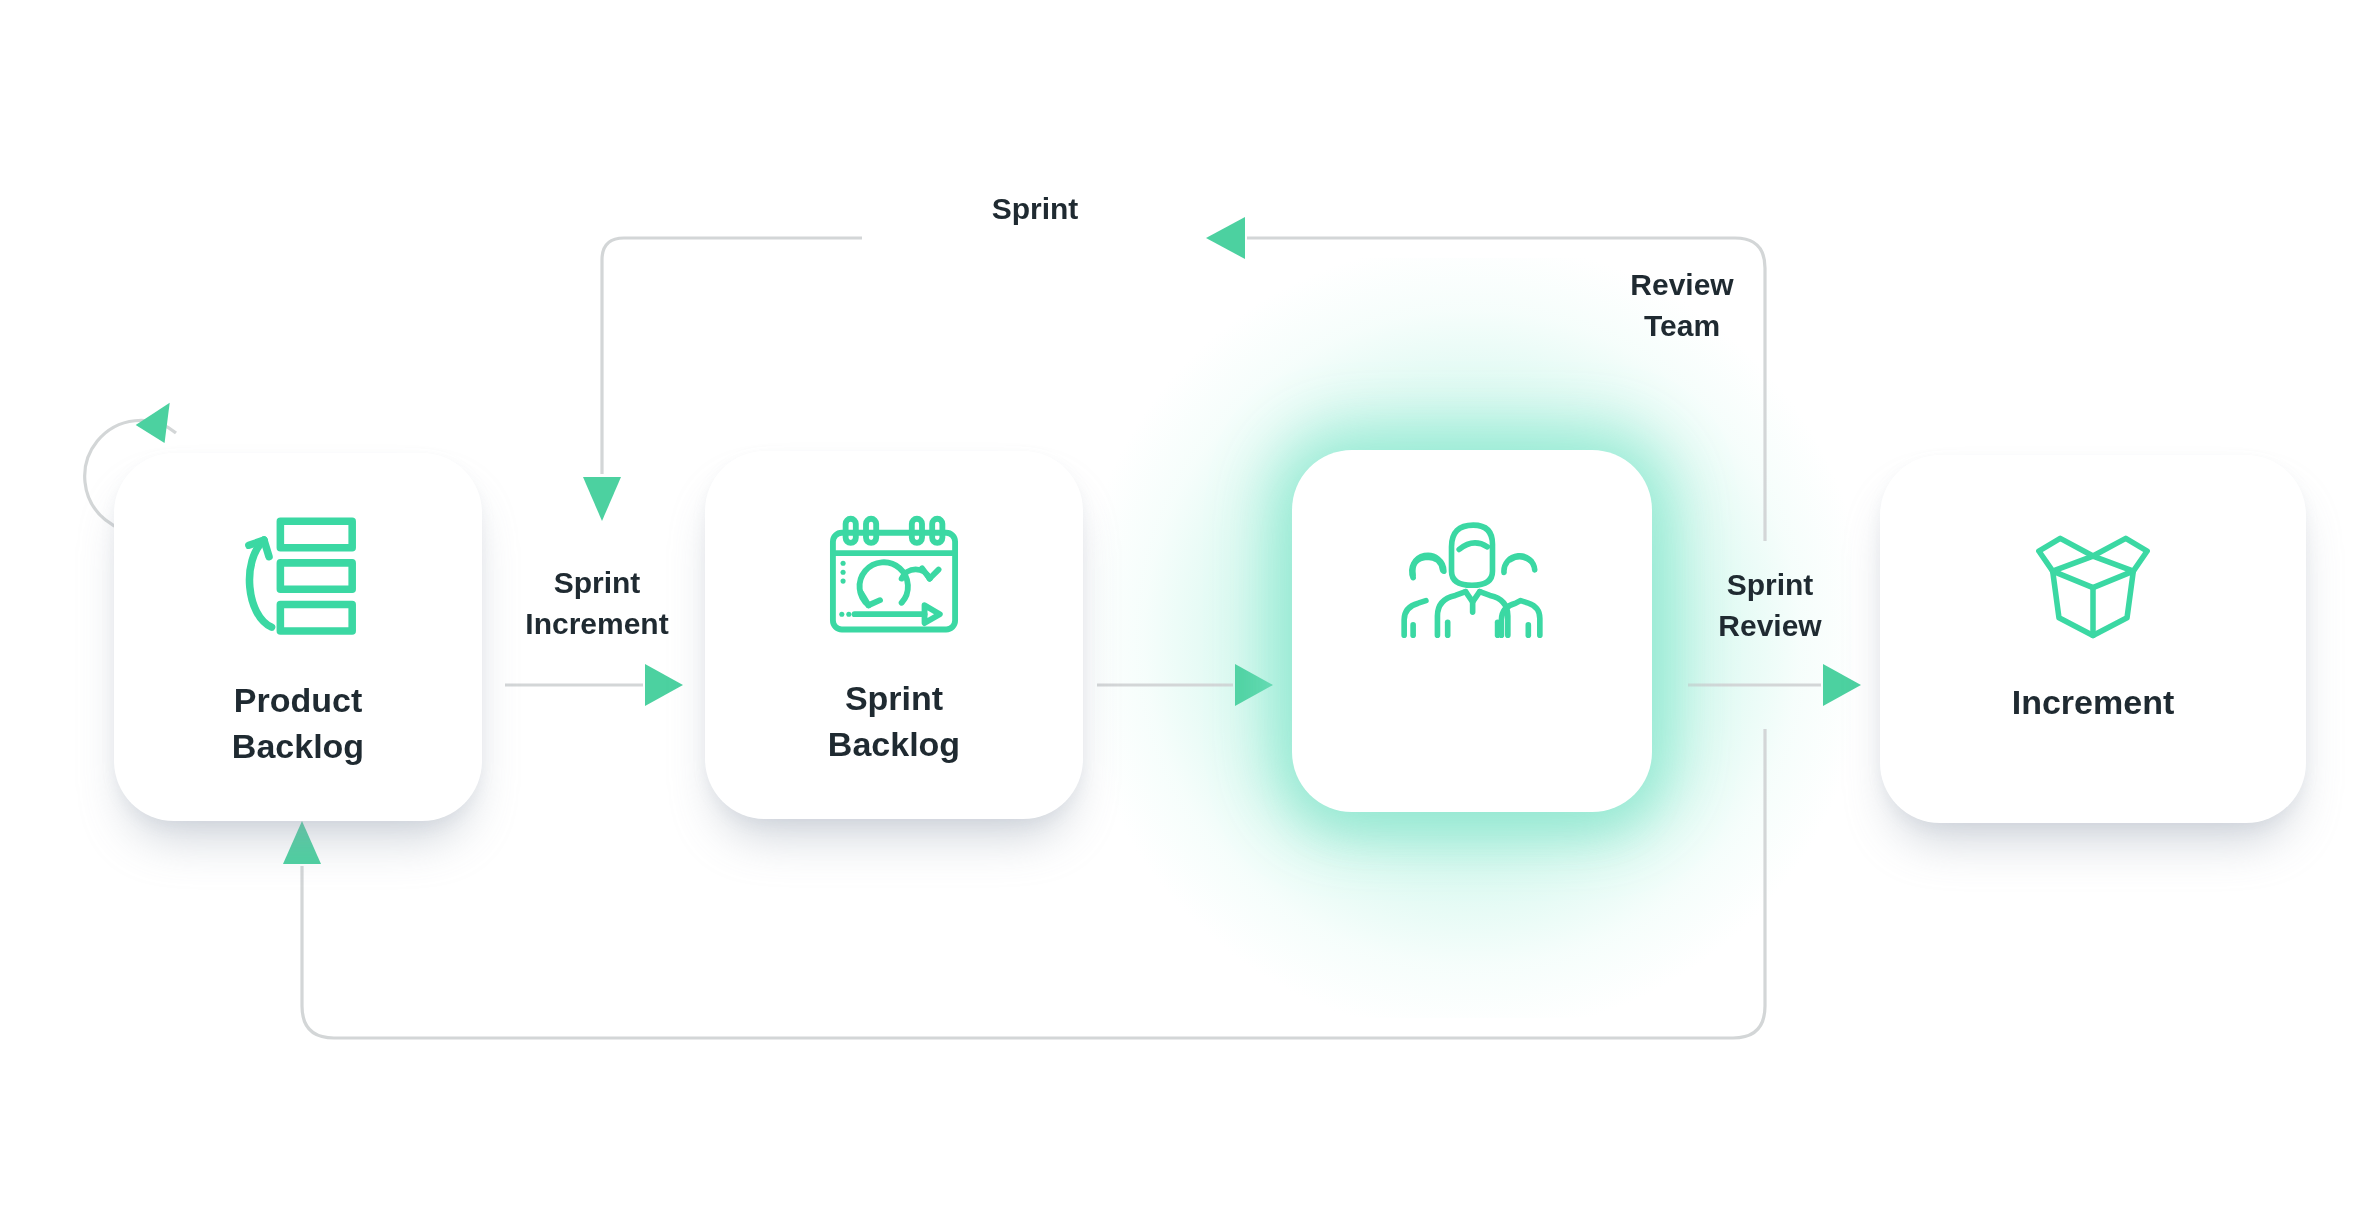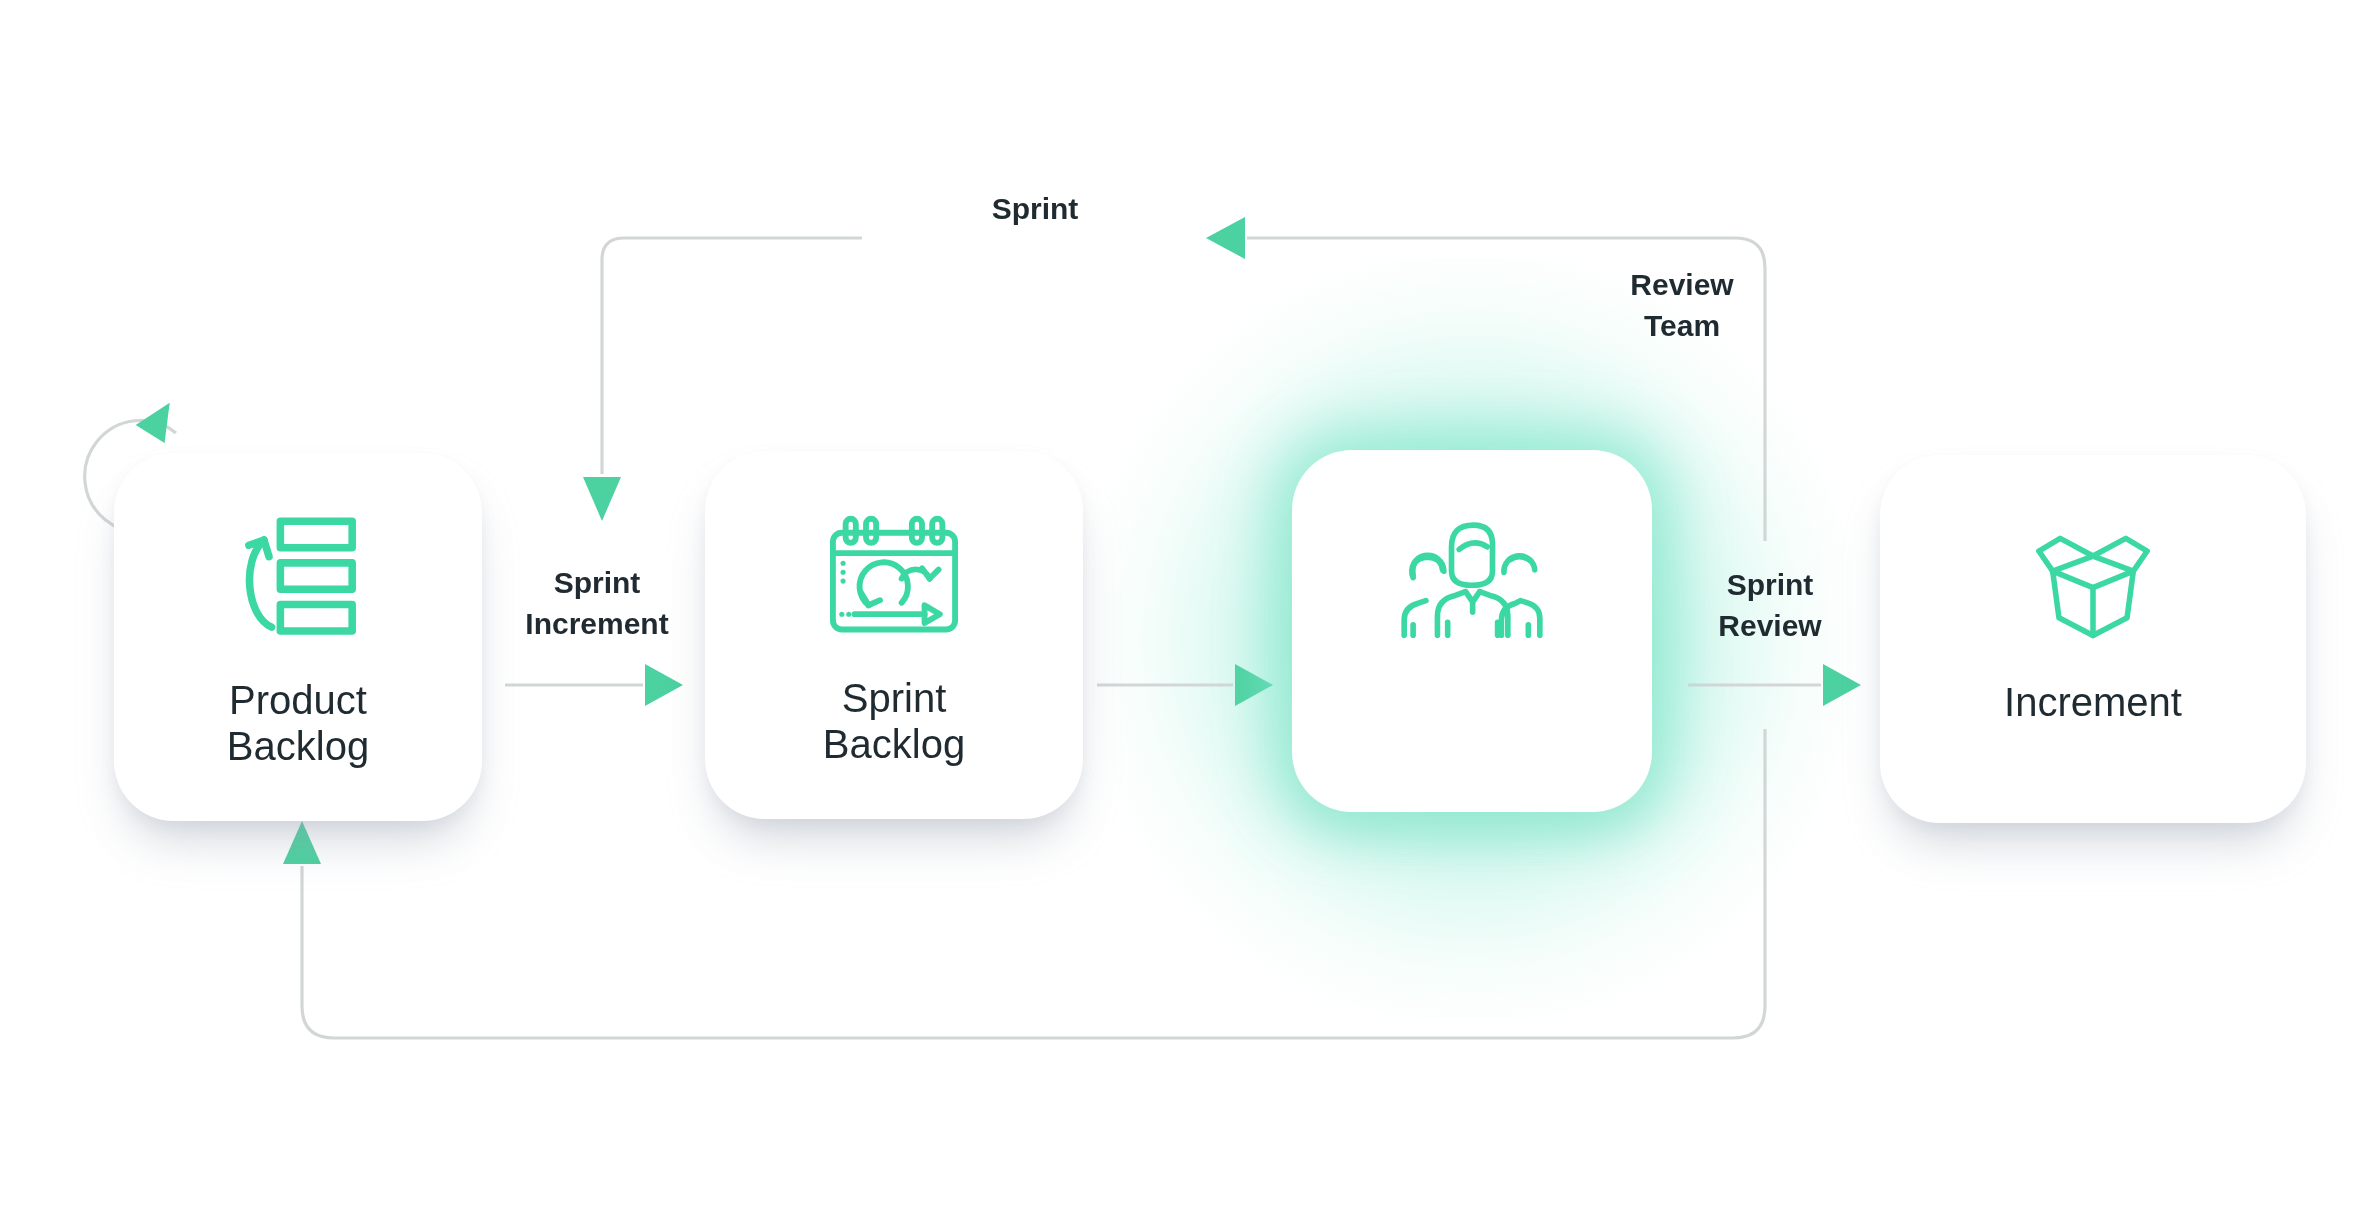--- a/index.html
+++ b/index.html
@@ -41,21 +41,21 @@
     border-radius:60px;
     box-shadow:0 30px 48px -14px rgba(146,158,173,0.45), 0 6px 14px rgba(150,160,176,0.10);
     display:flex;flex-direction:column;align-items:center;
     z-index:3;
   }
   .card .iconbox{
     margin-top:60px;height:130px;display:flex;align-items:center;justify-content:center;
   }
   .card .label{
     margin-top:34px;text-align:center;
-    font-size:40px;line-height:46px;font-weight:400;color:var(--text-dark);
+    font-size:34px;line-height:46px;font-weight:700;color:var(--text-dark);
   }
   .card .label span{display:block;}
   .card-pb{left:114px;top:453px;}
   .card-sb{left:705px;top:451px;width:378px;}
   .card-st{left:1292px;top:450px;width:360px;height:362px;
     box-shadow:0 0 55px 22px rgba(140,233,208,0.80), 0 26px 44px -12px rgba(120,205,184,0.28);}
   .card-st .label{font-size:36px;line-height:48px;font-weight:800;}
   .card-inc{left:1880px;top:455px;width:426px;}
 
   .icon-stroke{stroke:var(--icon-green);fill:none;stroke-linecap:round;stroke-linejoin:round;}

